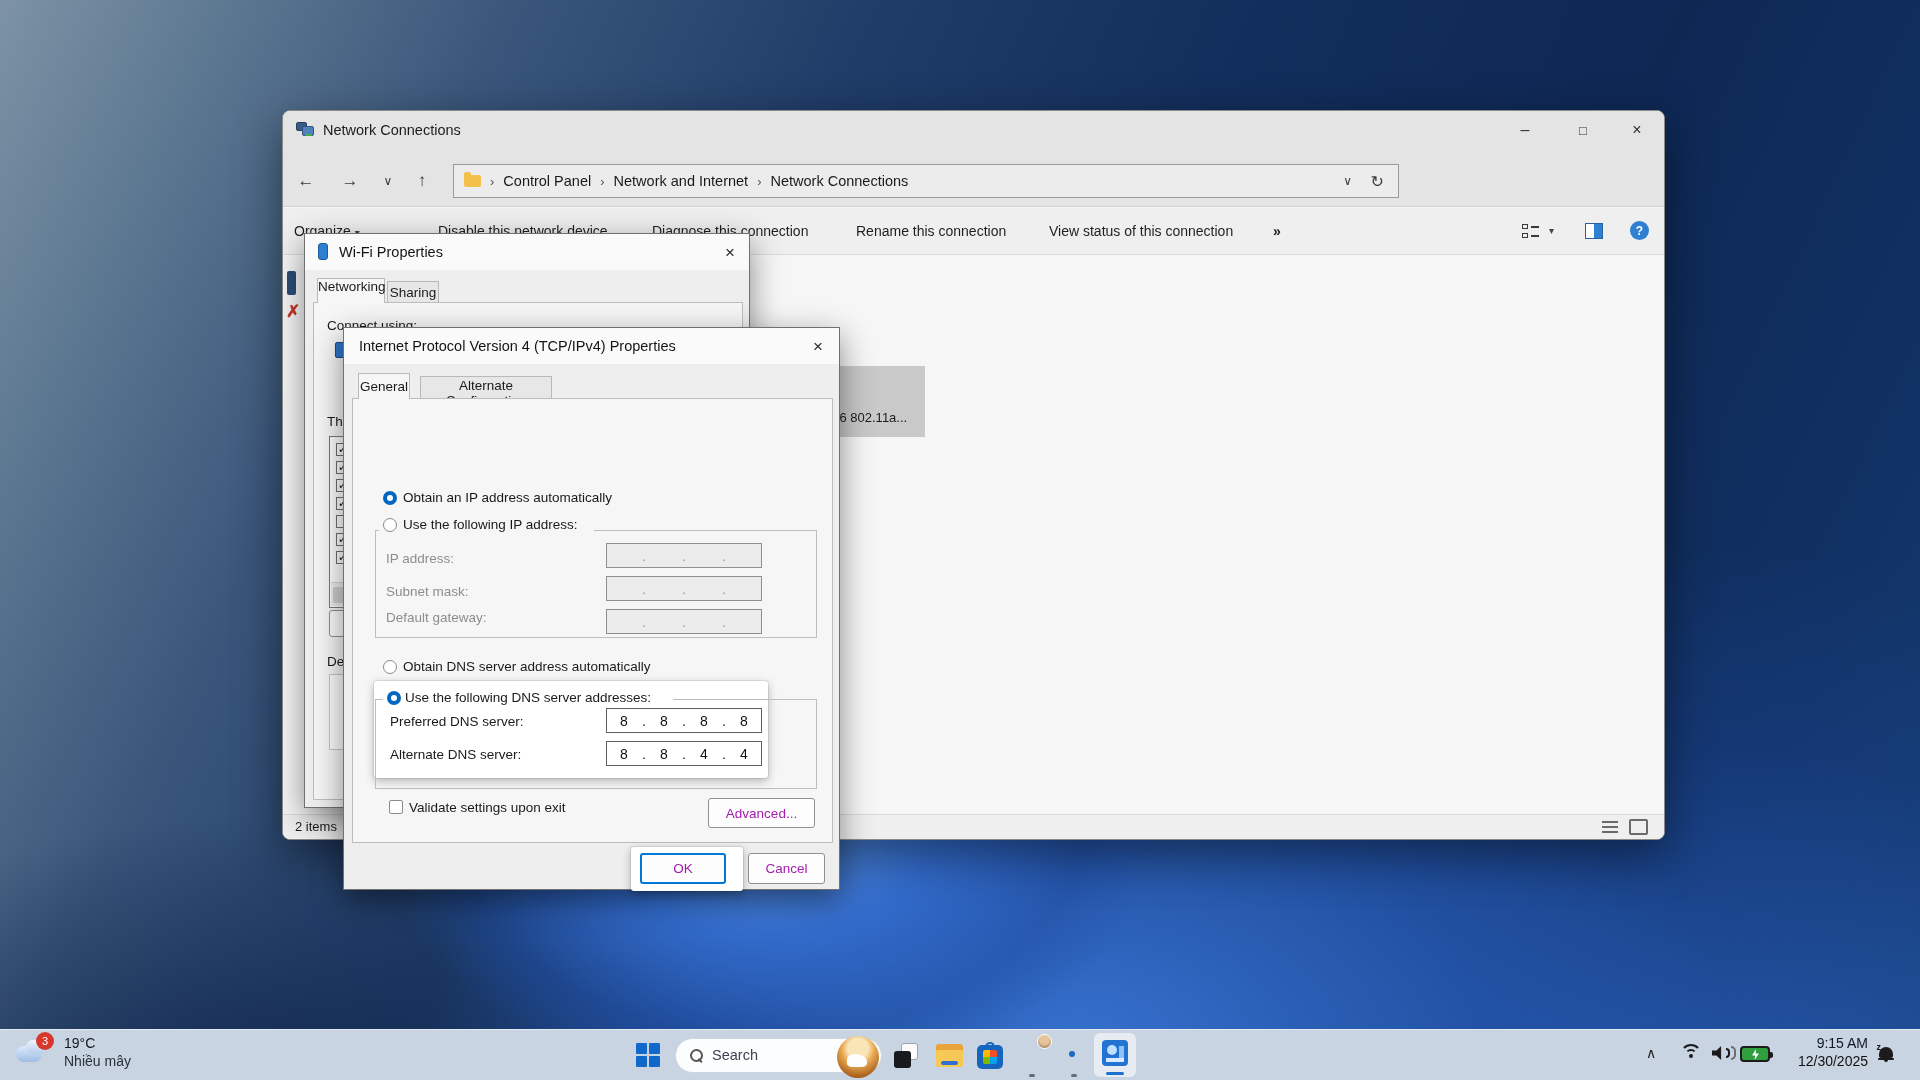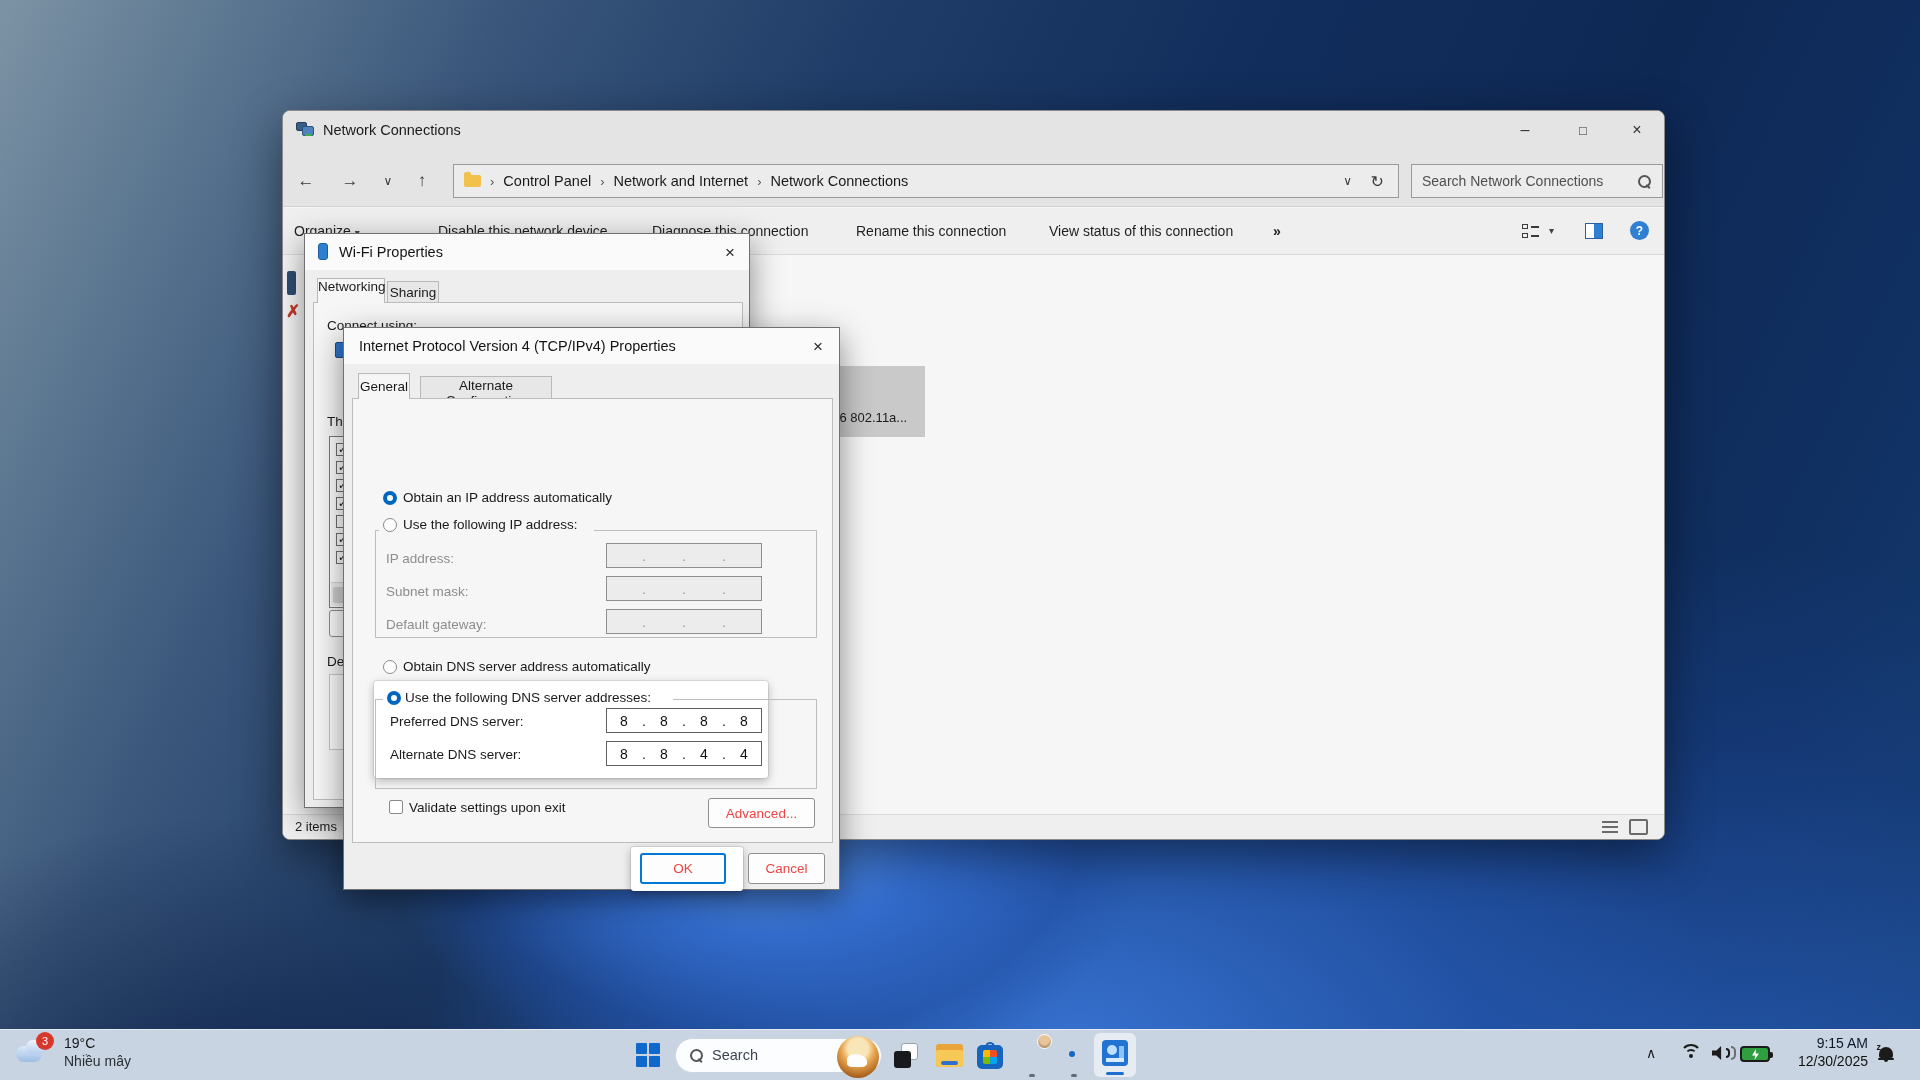--- a/index.html
+++ b/index.html
@@ -48,21 +48,21 @@
   .radio.sel { border:4px solid #0067c0; }
   .dlabel { position:absolute; font-size:13.5px; color:#1a1a1a; white-space:nowrap; }
   .dlabel.gray { color:#8d8d8d; }
   .groupbox { position:absolute; border:1px solid #bdbdbd; }
   .ipbox { position:absolute; width:156px; height:25px; display:flex; align-items:center; font-size:14px; }
   .ipbox.disabled { background:#ececec; border:1px solid #8f8f8f; color:#9a9a9a; }
   .ipbox.enabled { background:#fff; border:1px solid #5f5f5f; color:#111; }
   .oct { flex:1; text-align:center; }
   .dotsep { width:6px; text-align:center; color:inherit; }
   .spot { position:absolute; background:#fff; border-radius:3px; box-shadow:0 0 0 1px rgba(0,0,0,.08), 0 3px 10px rgba(0,0,0,.28); }
-  .btn { position:absolute; display:flex; align-items:center; justify-content:center; font-size:13.5px; background:#fdfdfd; border:1px solid #8f8f8f; border-radius:3px; color:#ef4444; }
+  .btn { position:absolute; display:flex; align-items:center; justify-content:center; font-size:13.5px; background:#fdfdfd; border:1px solid #8f8f8f; border-radius:3px; color:#a21caf; }
   .btn.default { border:2px solid #0078d7; }
   .checkbox { position:absolute; width:14px; height:14px; background:#fff; border:1px solid #8a8a8a; border-radius:2px; }
   .listbox { position:absolute; background:#fff; border:1px solid #7a7a7a; }
   .lb-check { position:absolute; left:6px; width:13px; height:13px; background:#fff; border:1px solid #707070; font-size:11px; line-height:11px; text-align:center; color:#111; }
 
   
   .taskbar { position:absolute; left:0; bottom:0; width:1920px; height:51px; background:#c8d4e1; border-top:1px solid rgba(255,255,255,.5); }
   .tb-icon { position:absolute; }
   .rundot { position:absolute; bottom:3px; width:6px; height:3px; border-radius:2px; background:#5f6e7e; }
   .tray-glyph { position:absolute; font-size:15px; color:#1b1b1b; }
@@ -131,24 +131,20 @@
       <span class="crumb-sep">›</span>
       <span>Control Panel</span>
       <span class="crumb-sep">›</span>
       <span>Network and Internet</span>
       <span class="crumb-sep">›</span>
       <span>Network Connections</span>
       <span style="position:absolute; right:46px; font-size:12px; color:#3a3a3a;">∨</span>
       <span style="position:absolute; right:14px; font-size:16px; color:#3a3a3a;">↻</span>
     </div>
 
-    <div class="field search-field">
-      <span>Search Network Connections</span>
-      <span class="mag" style="position:absolute; right:10px; top:10px;"></span>
-    </div>
   </div>
 
   <div class="toolbar">
     <span class="tb-item" style="left:11px;">
       <span>Organize</span>
       <span style="font-size:10px; color:#444;">▾</span>
     </span>
     <span class="tb-item" style="left:155px;">Disable this network device</span>
     <span class="tb-item" style="left:369px;">Diagnose this connection</span>
     <span class="tb-item" style="left:573px;">Rename this connection</span>
@@ -251,21 +247,21 @@
   <span class="dlabel gray" style="left:42px; top:256px;">Subnet mask:</span>
   <div class="ipbox disabled" style="left:262px; top:248px;">
     <span class="oct"></span>
       <span class="dotsep">.</span>
       <span class="oct"></span>
       <span class="dotsep">.</span>
       <span class="oct"></span>
       <span class="dotsep">.</span>
       <span class="oct"></span>
   </div>
-  <span class="dlabel gray" style="left:42px; top:289px;text-align:center;">Default gateway:</span>
+  <span class="dlabel gray" style="left:42px; top:282px;text-align:center;">Default gateway:</span>
   <div class="ipbox disabled" style="left:262px; top:281px;">
     <span class="oct"></span>
       <span class="dotsep">.</span>
       <span class="oct"></span>
       <span class="dotsep">.</span>
       <span class="oct"></span>
       <span class="dotsep">.</span>
       <span class="oct"></span>
   </div>
 

